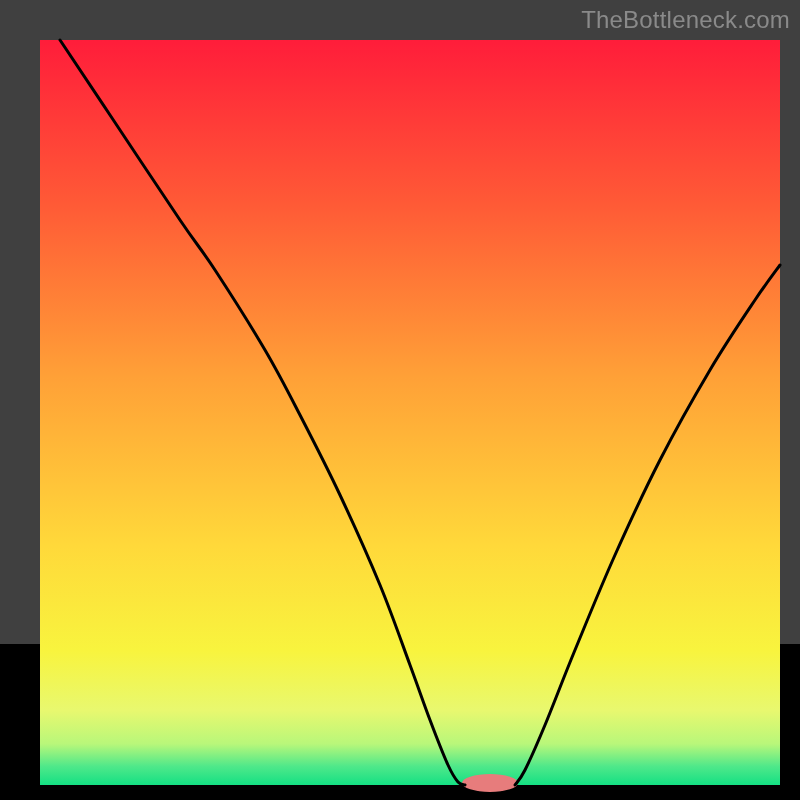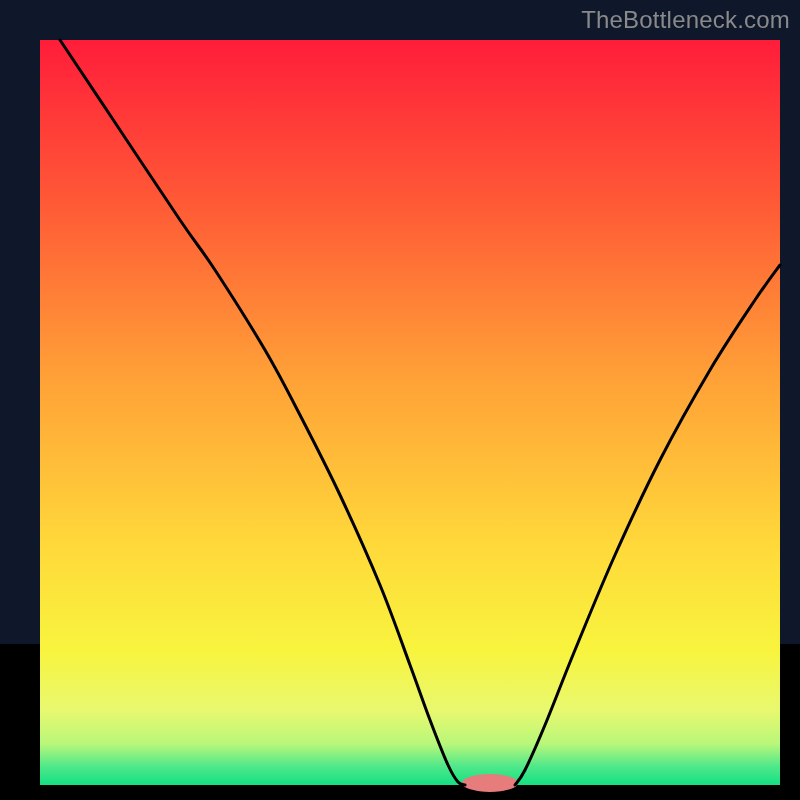--- a/index.html
+++ b/index.html
@@ -7,21 +7,21 @@
     padding: 0;
     width: 800px;
     height: 800px;
     background: #000;
     overflow: hidden;
   }
   .container {
     position: relative;
     width: 800px;
     height: 644px;
-    background: #0f172a;
+    background: #404040;
   }
   .watermark {
     position: absolute;
     top: 6px;
     right: 10px;
     font-family: Arial, Helvetica, sans-serif;
     font-size: 24px;
     font-weight: 500;
     color: #8a8a8a;
     letter-spacing: 0.2px;

